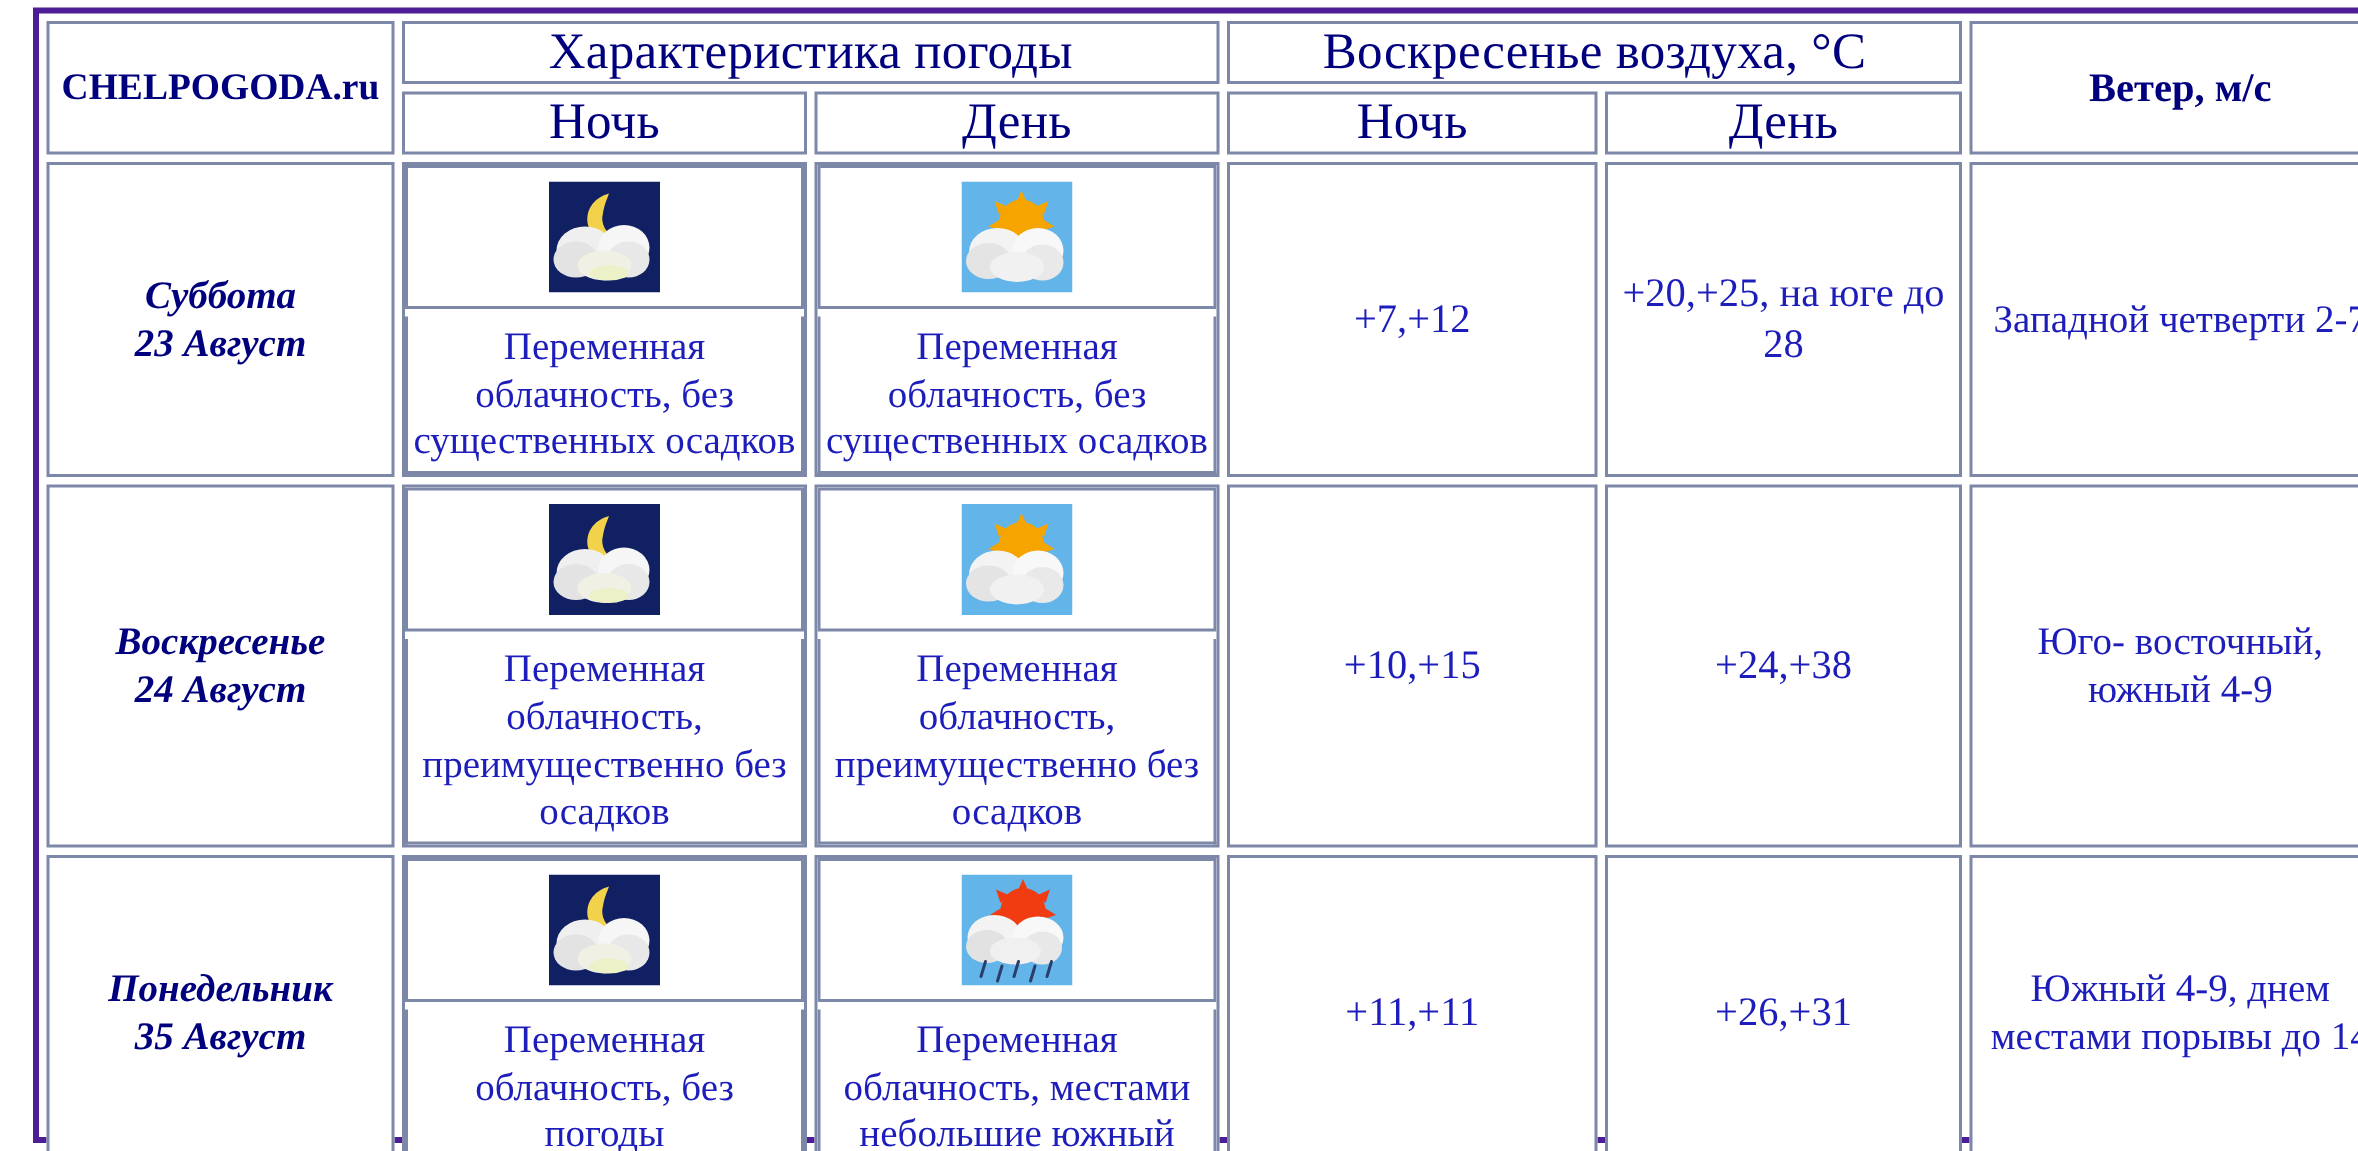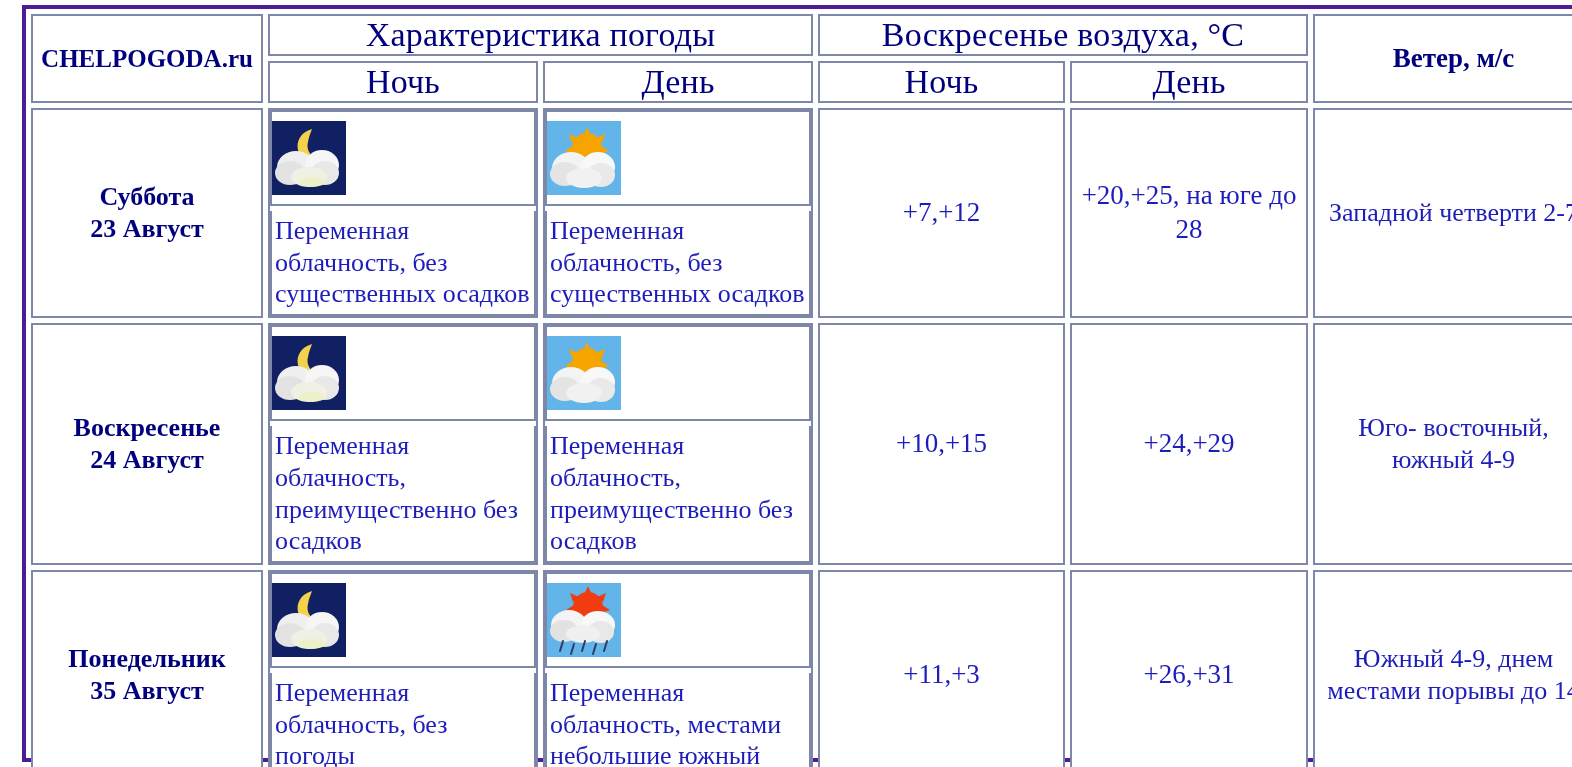--- a/index.html
+++ b/index.html
@@ -66,20 +66,21 @@
     color: #1d1dbb;
     font-size: 26px;
     line-height: 1.22;
     padding: 4px 3px;
   }
   .day-name {
     color: #00007e;
     font-weight: bold;
     font-size: 26px;
     line-height: 1.25;
+    font-style: italic;
   }
   .temp {
     color: #1d1dbb;
     font-size: 27px;
     line-height: 1.25;
     padding: 0 6px;
   }
   .wind {
     color: #1d1dbb;
     font-size: 26px;
@@ -89,21 +90,21 @@
 
   
   table.inner {
     width: 100%;
     height: 100%;
     border-collapse: separate;
     border-spacing: 0;
     table-layout: fixed;
   }
   table.inner td {
-    text-align: left;
+    text-align: center;
     vertical-align: middle;
     padding: 0;
   }
   td.icon-cell {
     border: 2px solid #7d87a8;
     height: 92px;
     background: #ffffff;
   }
   td.desc-cell {
     border: 2px solid #7d87a8;
@@ -338,21 +339,21 @@
         </td>
                 </tr>
       </tbody>
             </table>
     </td>
 
     <td>
       <div class="temp">+10,+15</div>
     </td>
     <td>
-      <div class="temp">+24,+29</div>
+      <div class="temp">+24,+38</div>
     </td>
     <td>
       <div class="wind">Юго- восточный, южный 4-9</div>
     </td>
   </tr>
 
   <tr>
     <td>
       <div class="day-name">
         <span>Понедельник</span><br>
@@ -431,21 +432,21 @@
         <tr>
                   <td class="desc-cell">
           <div class="cell-txt">Переменная облачность, местами небольшие южный</div>
         </td>
                 </tr>
       </tbody>
             </table>
     </td>
 
     <td>
-      <div class="temp">+11,+3</div>
+      <div class="temp">+11,+11</div>
     </td>
     <td>
       <div class="temp">+26,+31</div>
     </td>
     <td>
       <div class="wind">Южный 4-9, днем местами порывы до 14</div>
     </td>
   </tr>
 
   </tbody>

